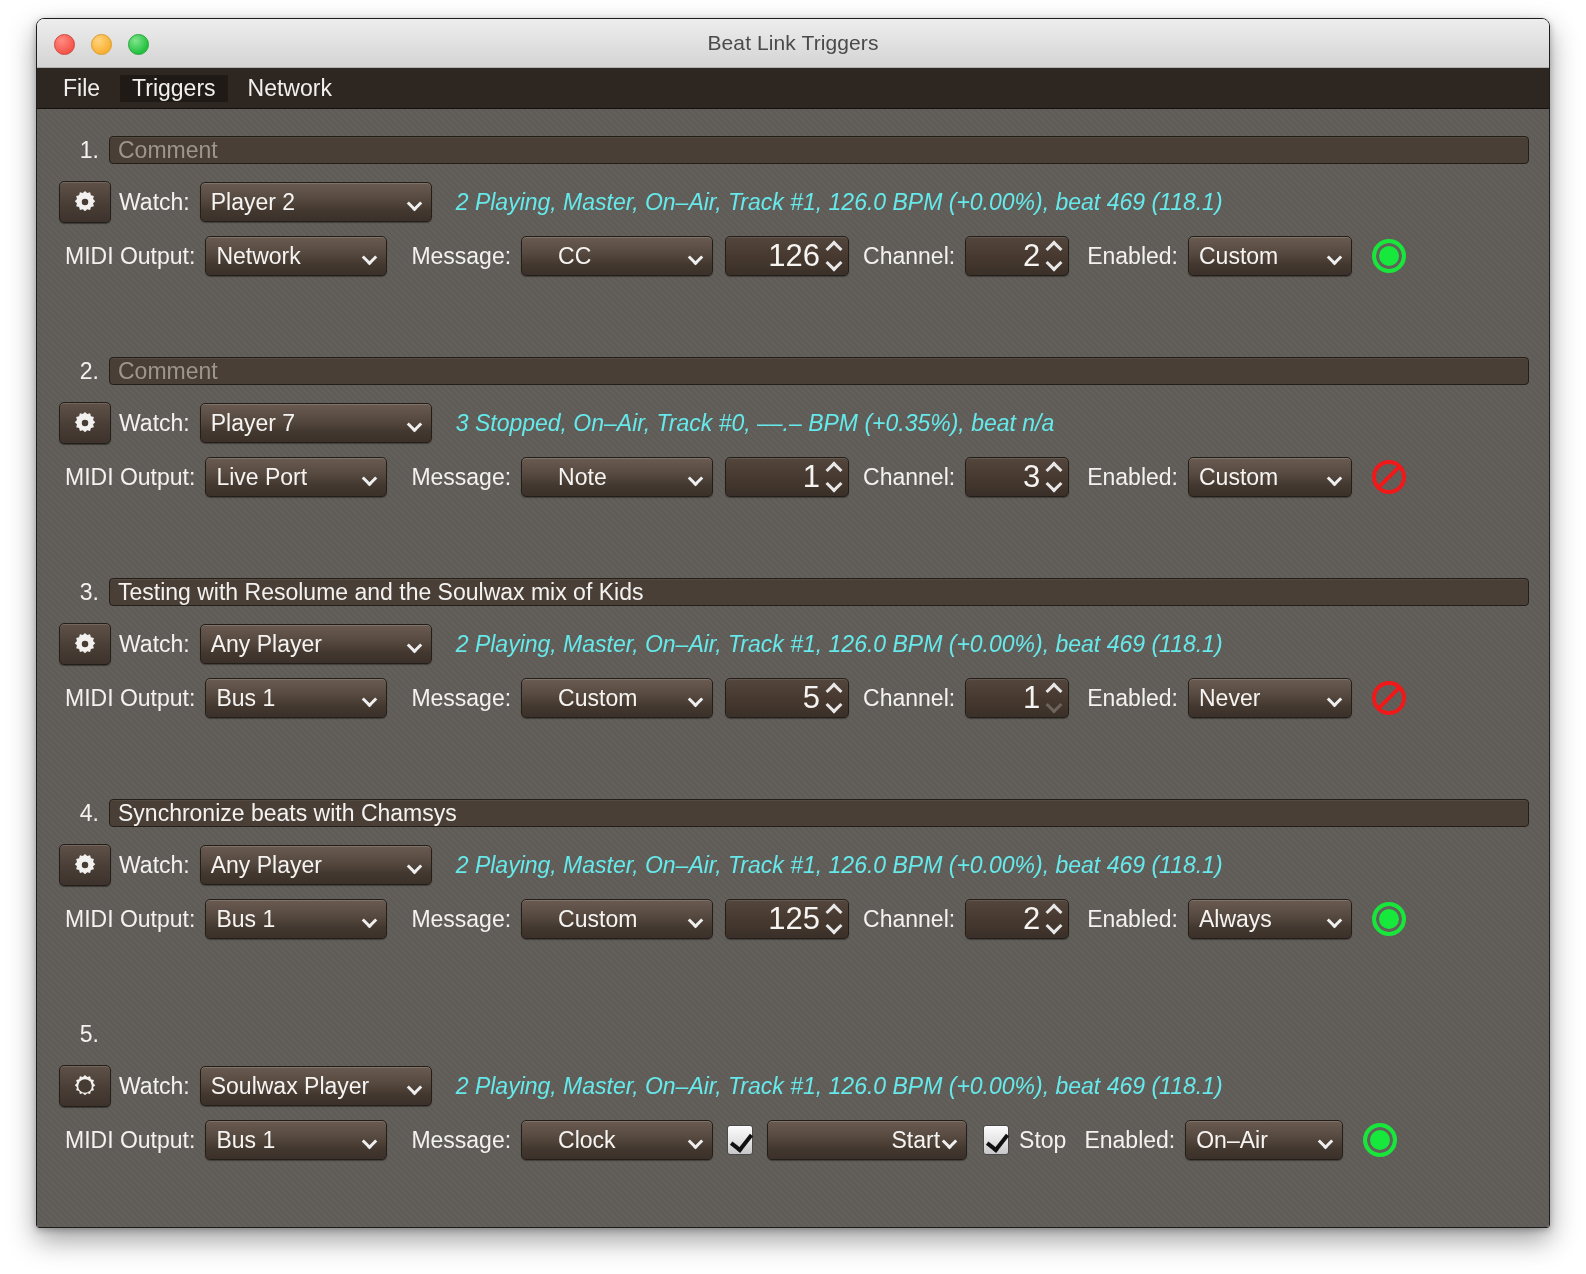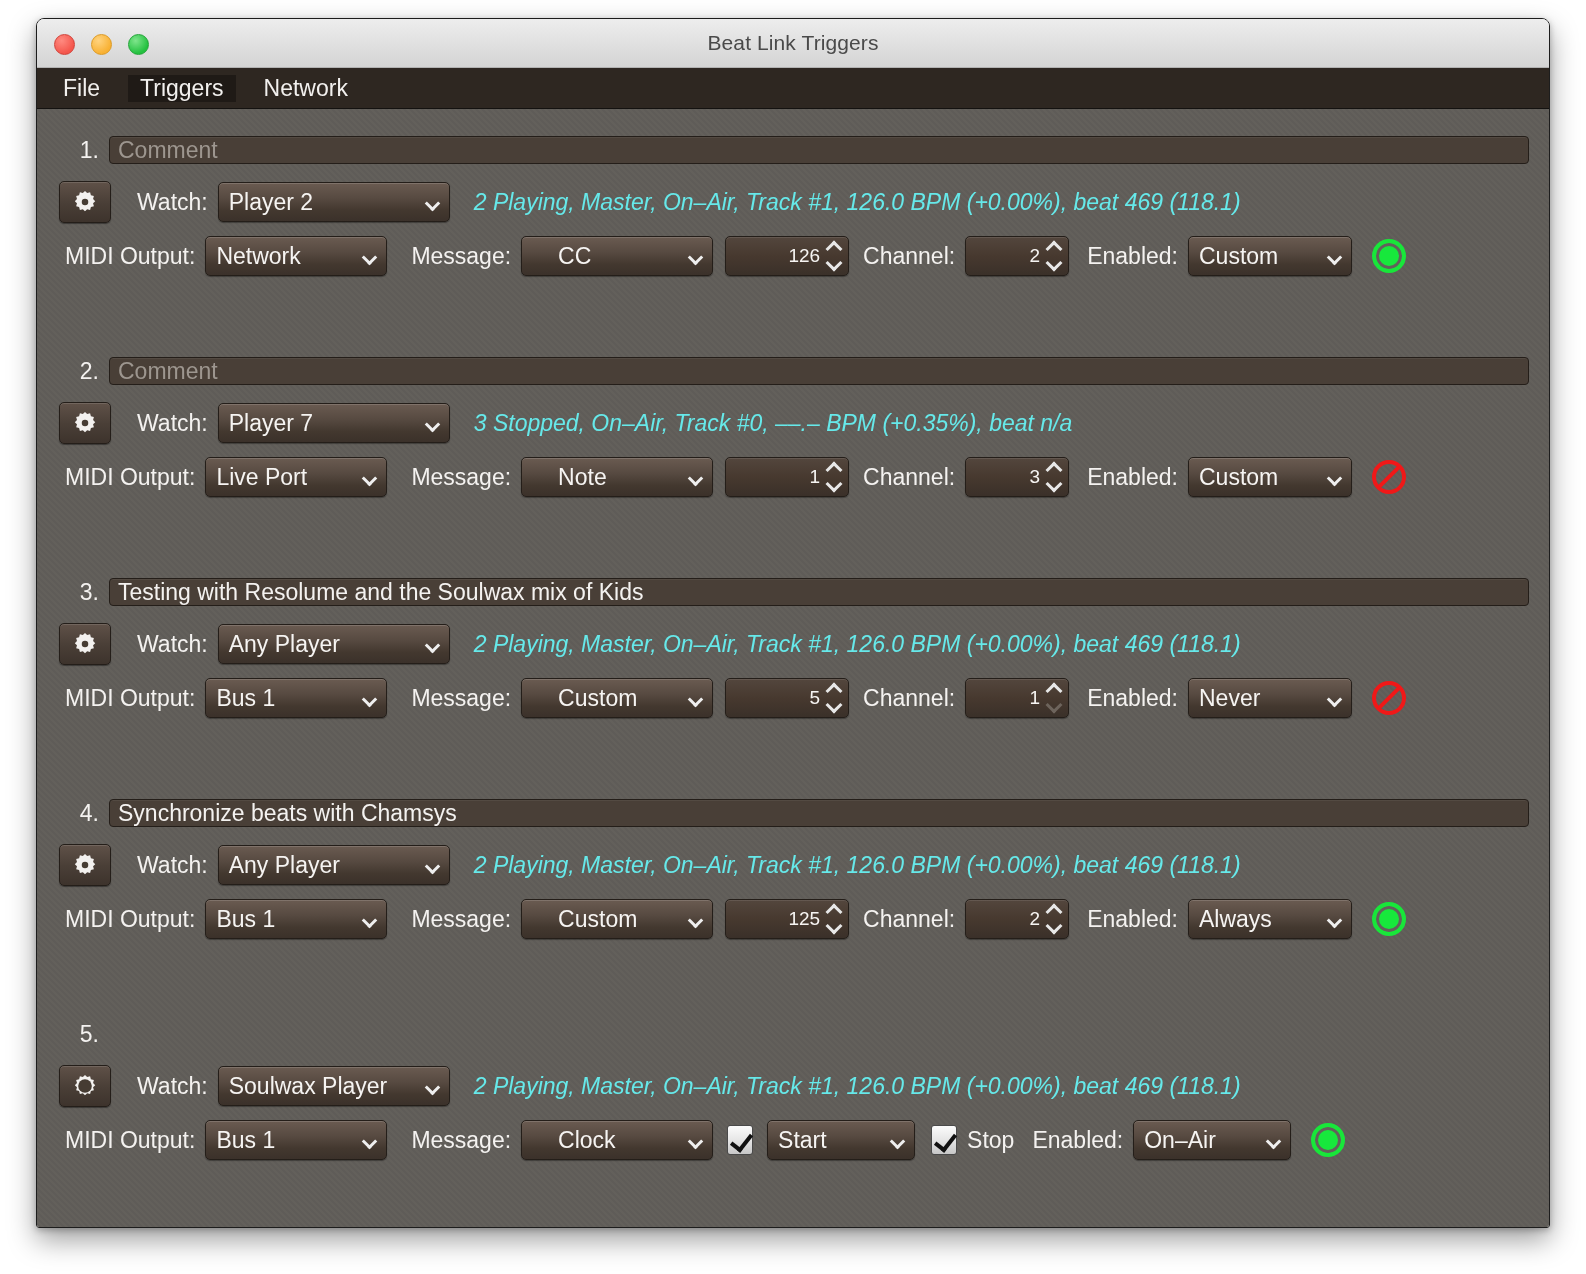--- a/index.html
+++ b/index.html
@@ -51,21 +51,21 @@
   #tl-min    { left: 54px;  background: radial-gradient(circle at 35% 30%, #ffd37f, #f8b133 70%); border: 1px solid #dc9a24; }
   #tl-max    { left: 91px;  background: radial-gradient(circle at 35% 30%, #7fe58c, #23c13f 70%); border: 1px solid #21a436; }
 
   
   #menubar {
     height: 40px;
     background: #2e2721;
     display: flex;
     align-items: center;
     padding-left: 14px;
-    gap: 16px;
+    gap: 8px;
     border-bottom: 1px solid #141210;
   }
   .menu-item {
     color: #f2f0ee;
     font-size: 23px;
     padding: 2px 12px;
     line-height: 1;
     white-space: nowrap;
   }
   .menu-item.hilite { background: #1f1a16; }
@@ -145,21 +145,21 @@
     display: flex;
     align-items: center;
     justify-content: center;
     box-sizing: border-box;
   }
   .label {
     color: #f4f2f0;
     font-size: 23px;
     white-space: nowrap;
   }
-  .watch-label { margin-left: 26px; margin-right: 10px; }
+  .watch-label { margin-left: 8px; margin-right: 10px; }
 
   
   .midi-row {
     position: absolute;
     left: 0; top: 122px;
     height: 46px;
     width: 100%;
     display: flex;
     align-items: center;
   }
@@ -196,37 +196,37 @@
     width: 8px; height: 8px;
     border-right: 3px solid #efefef;
     border-bottom: 3px solid #efefef;
     transform: rotate(45deg);
   }
   .combo-watch { width: 232px; }
   .combo-midi  { width: 182px; }
   .combo-msg   { width: 192px; padding-left: 36px; }
   .combo-en    { width: 164px; }
   .combo-en-wide { width: 158px; }
-  .combo-startstop { width: 148px; }
+  .combo-startstop { width: 200px; justify-content: flex-end; }
 
   
   .spinner {
     position: relative;
     height: 40px;
     border-radius: 5px;
     border: 1px solid #241e19;
     background: linear-gradient(to bottom, #53463d 0%, #47392f 50%, #3a3029 100%);
     box-shadow: inset 0 1px 0 rgba(255,255,255,0.10), 0 1px 1px rgba(0,0,0,0.35);
     display: flex;
     align-items: center;
     justify-content: flex-end;
     padding-right: 28px;
     box-sizing: border-box;
     color: #f6f4f2;
-    font-size: 19px;
+    font-size: 31px;
   }
   .spin-num { width: 124px; }
   .spin-chan { width: 104px; }
   .spin-arrows {
     position: absolute;
     right: 7px; top: 50%;
     margin-top: -15px;
     width: 14px; height: 30px;
   }
   .spin-arrows i {

